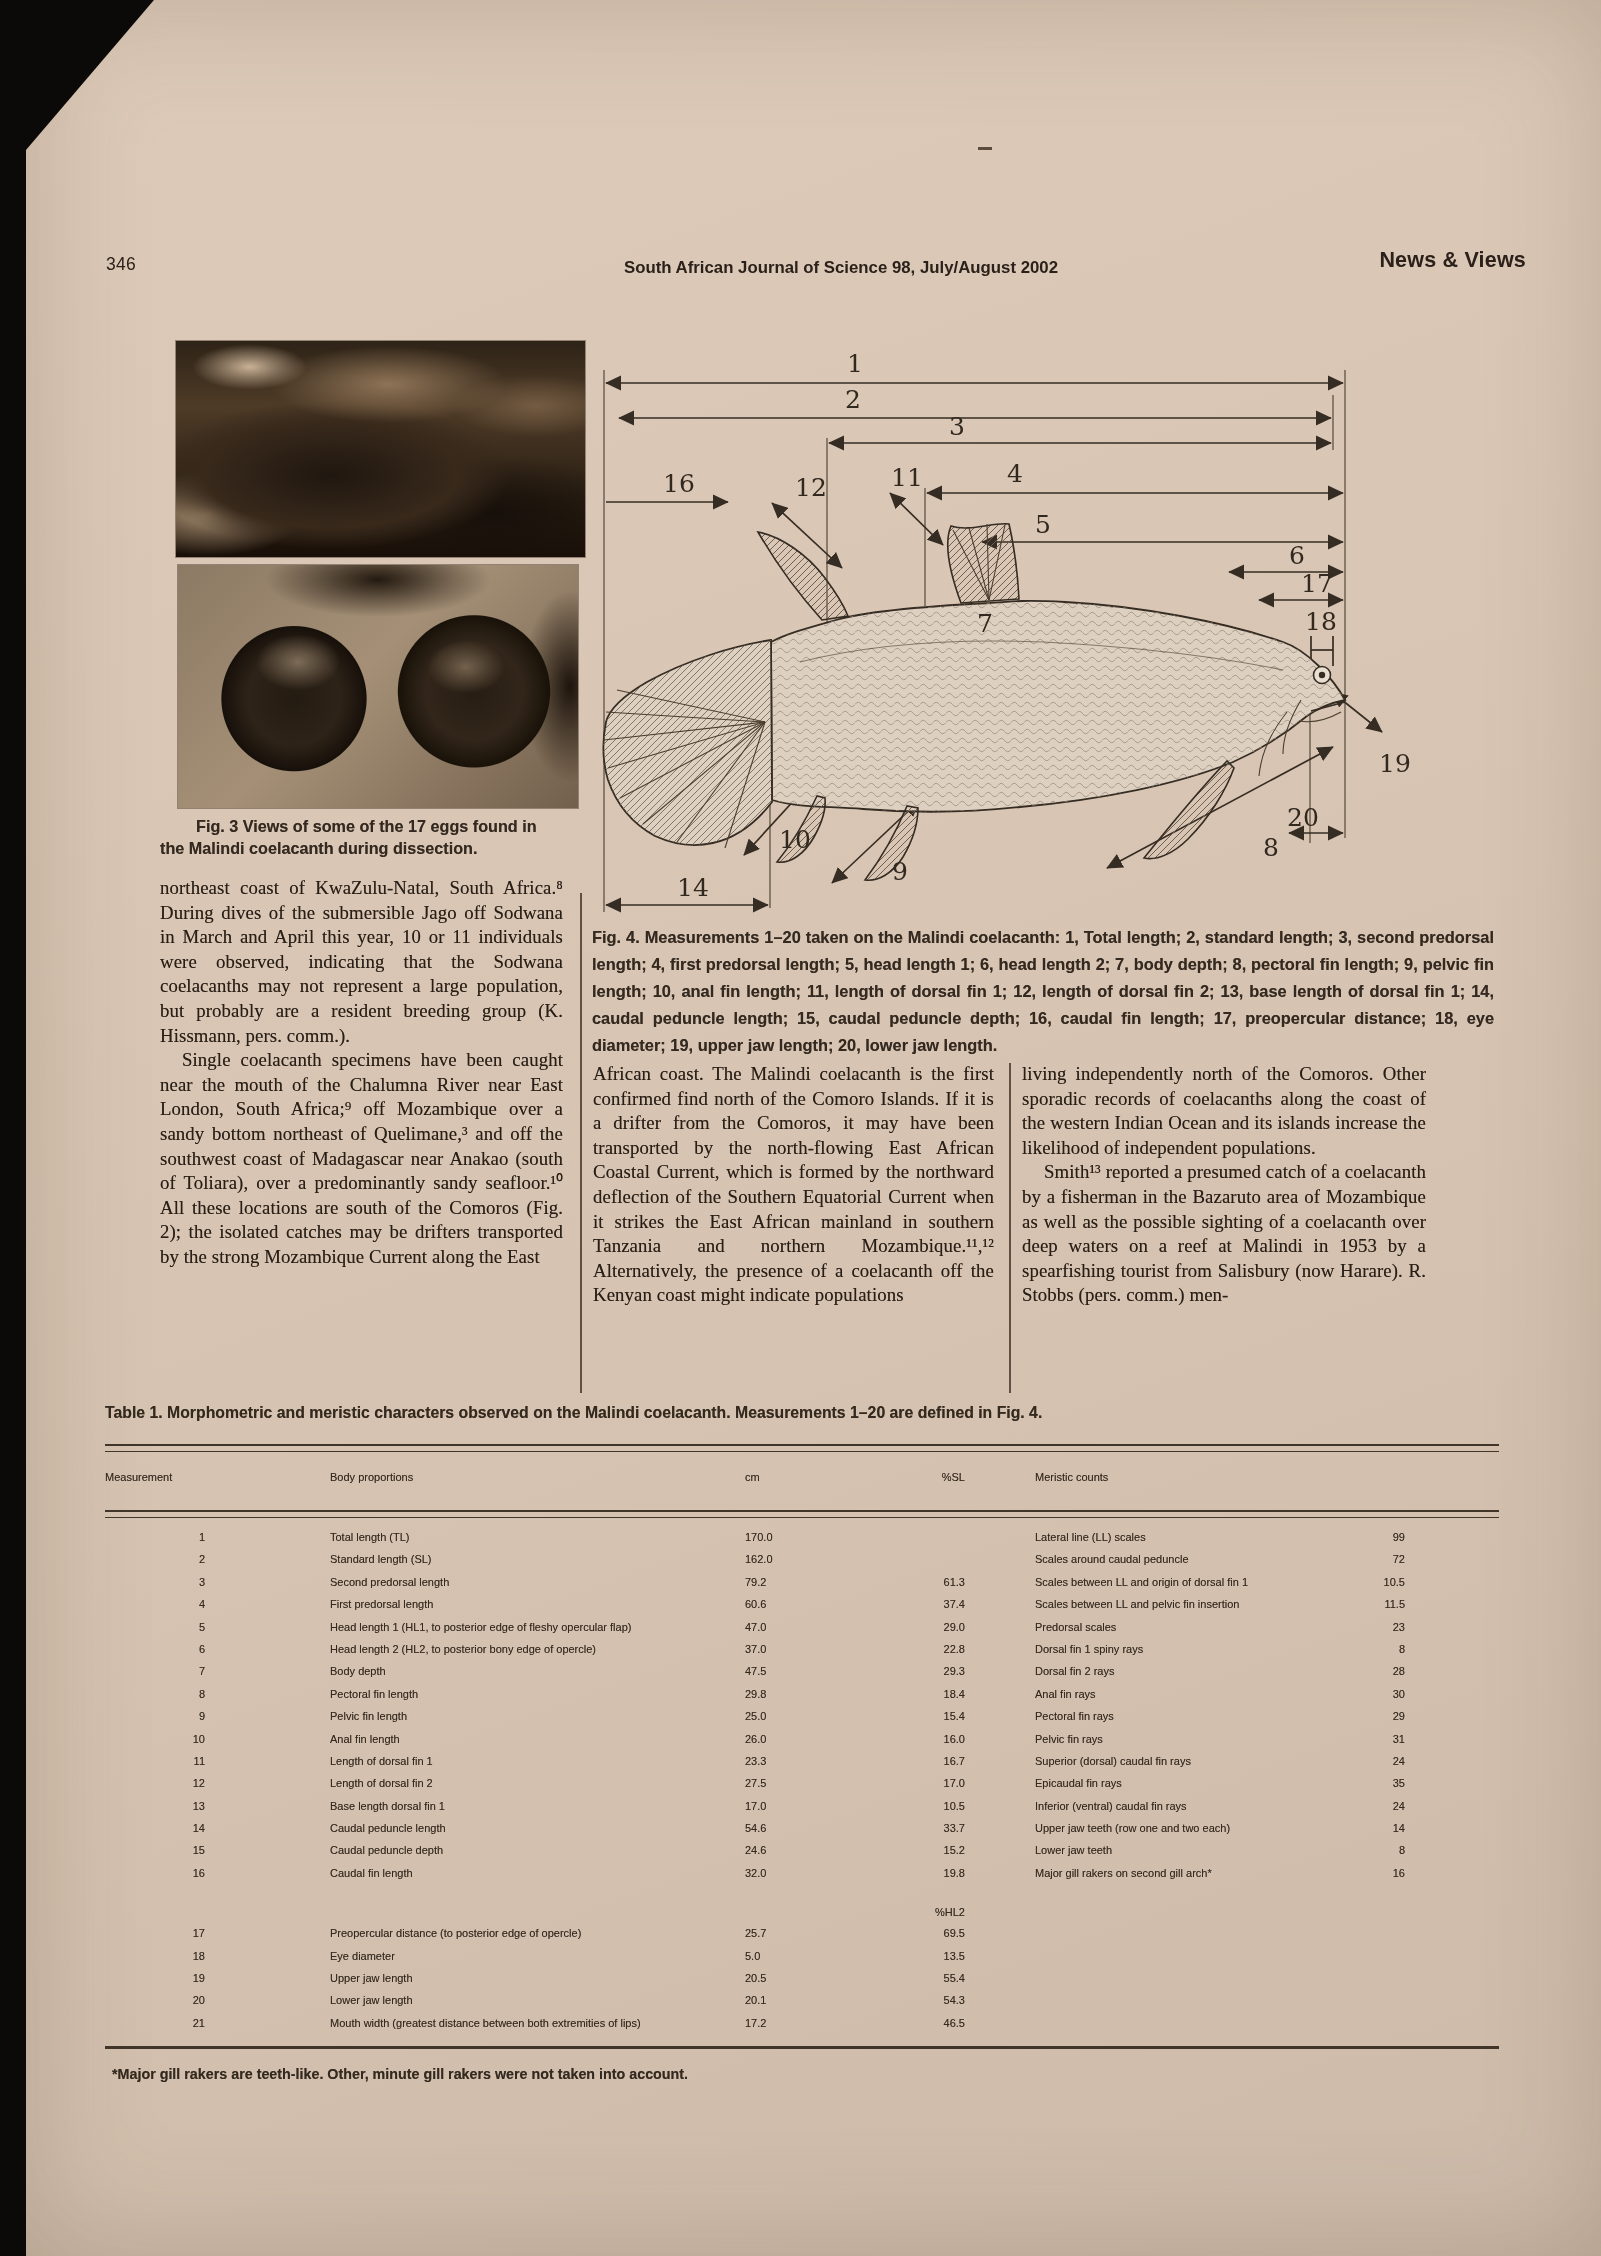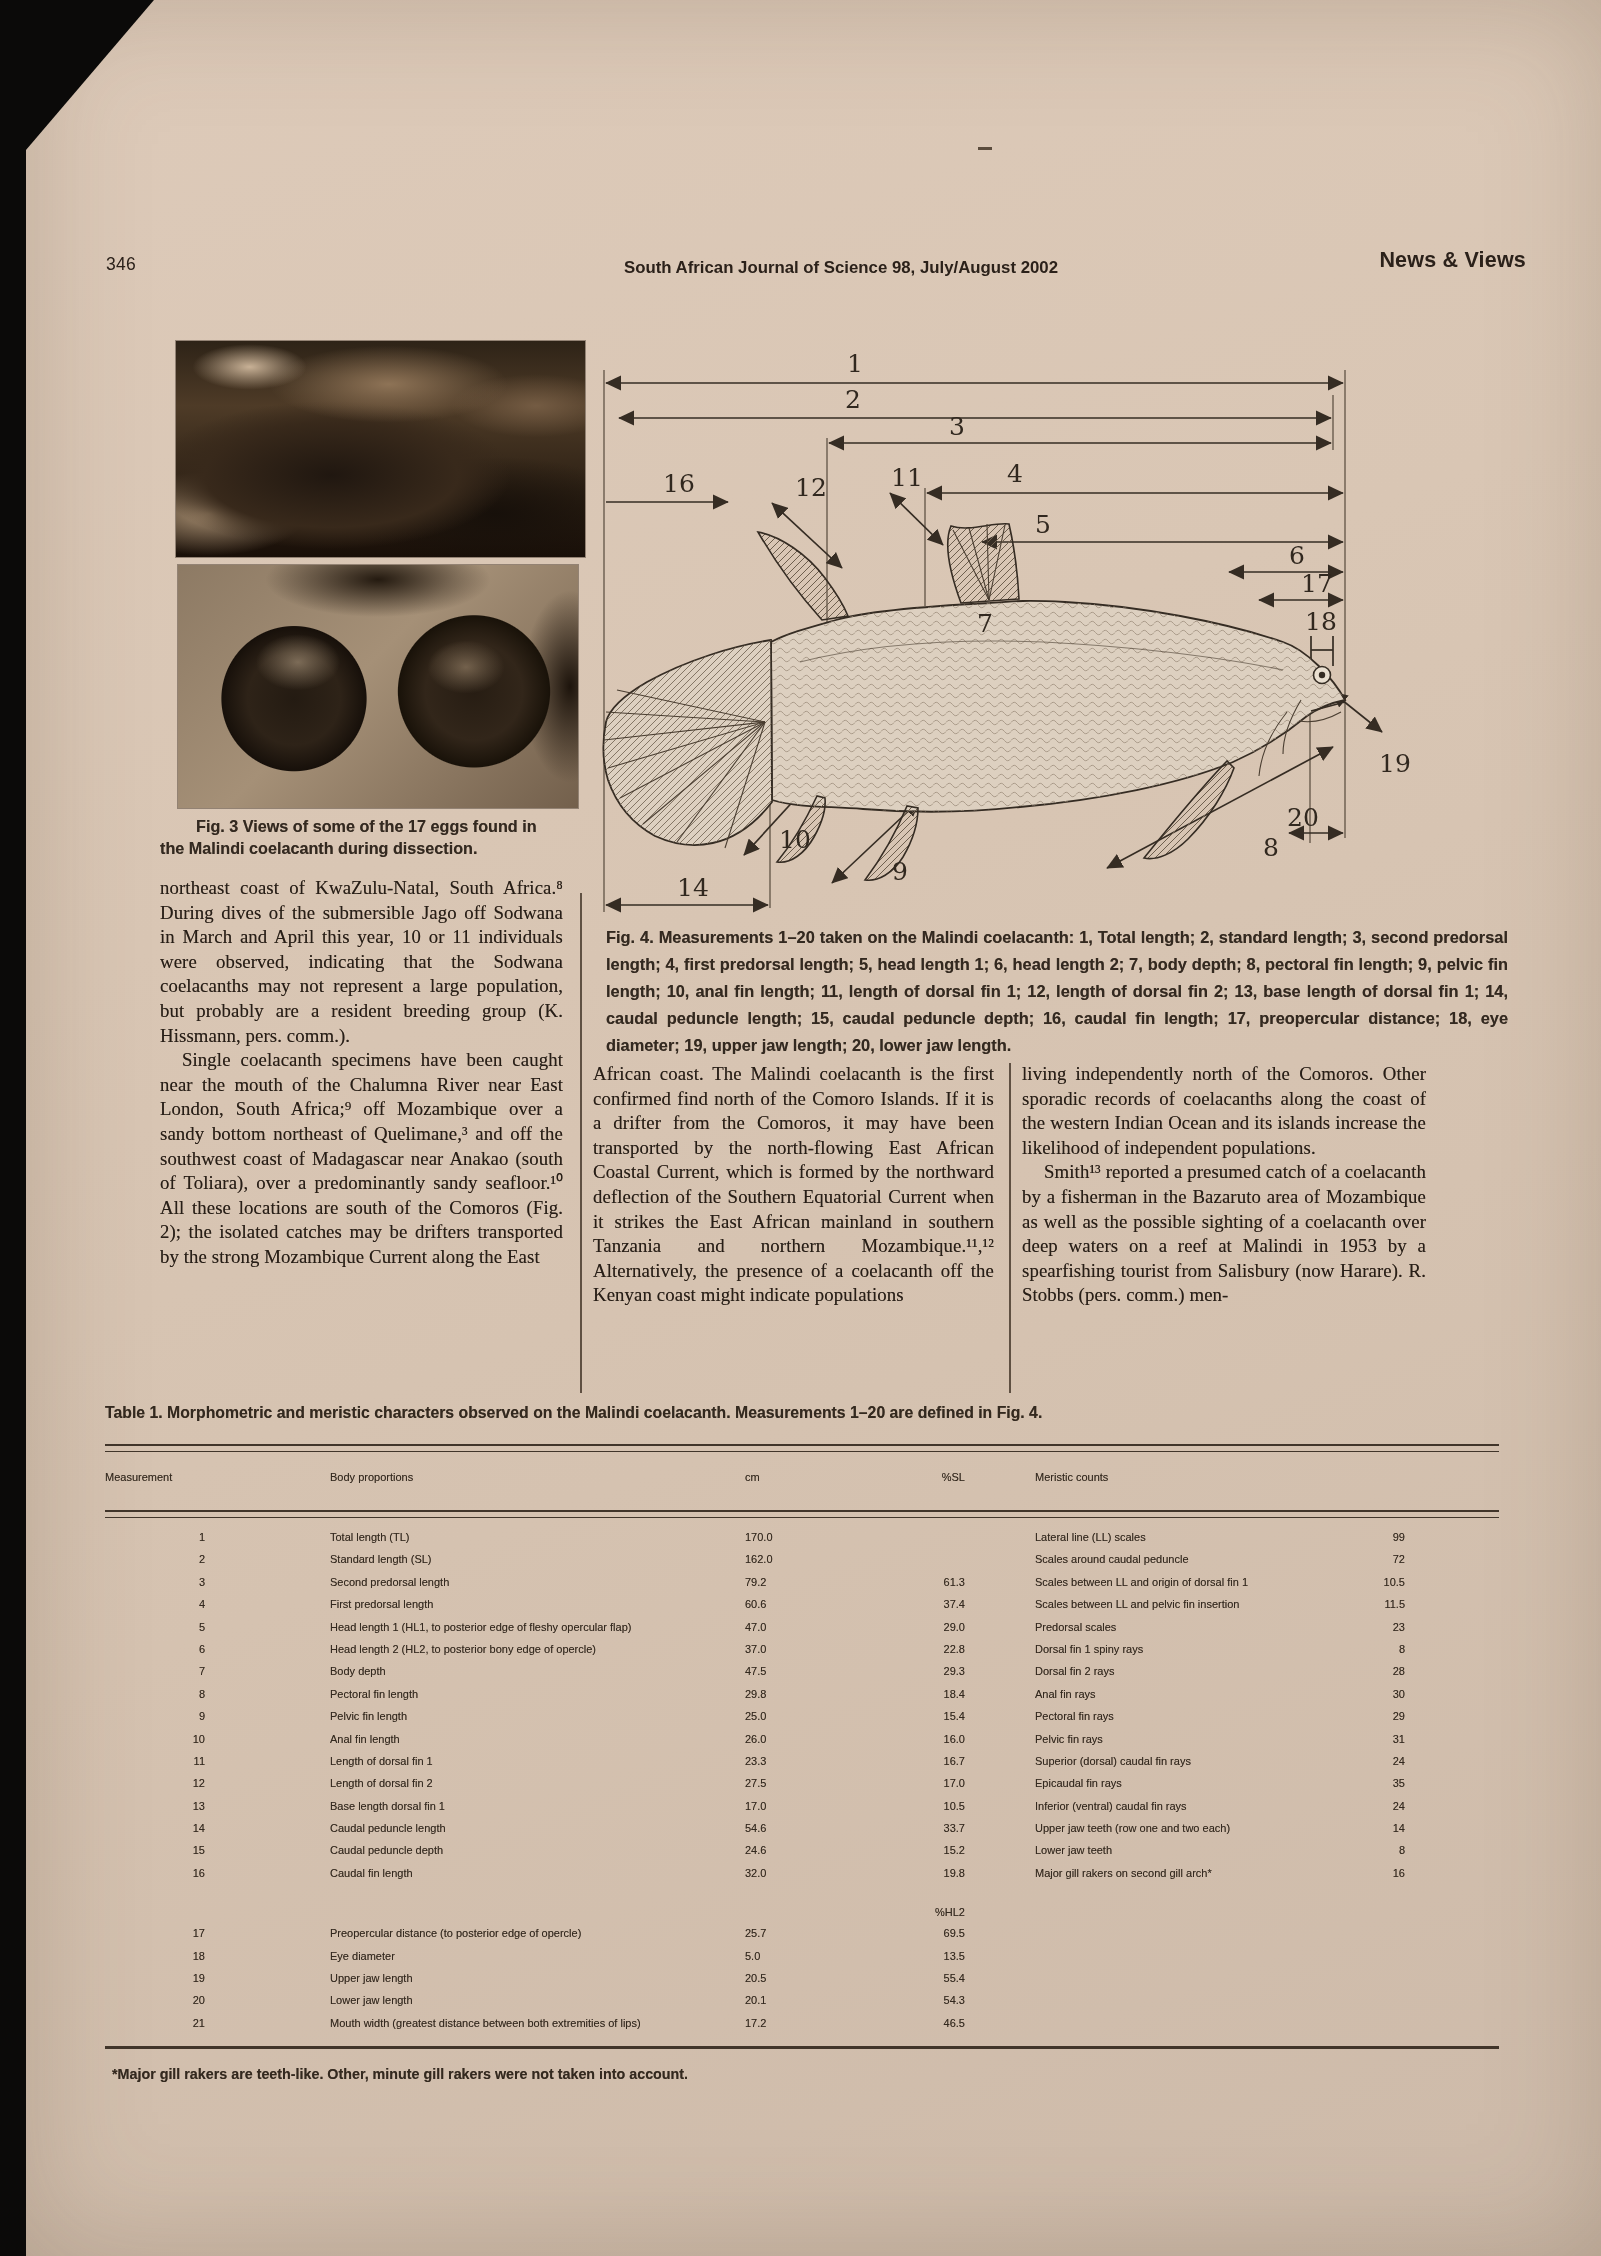--- a/index.html
+++ b/index.html
@@ -5,21 +5,21 @@
   html,body{margin:0;padding:0;}
   body{width:1601px;height:2256px;background:#0b0a09;position:relative;overflow:hidden;
        font-family:"Liberation Sans",sans-serif;}
   .abs{position:absolute;}
   #page{left:26px;top:0;width:1575px;height:2256px;
         background:linear-gradient(160deg,#ddcab9 0%,#d9c6b4 35%,#d5c2b0 60%,#cdbaa9 100%);
         clip-path:polygon(128px 0,100% 0,100% 100%,0 100%,0 150px);
         box-shadow:inset 0 0 120px rgba(90,70,50,.25);padding-left:9px;}
   .sans{font-family:"Liberation Sans",sans-serif;}
   .ink{color:#2b211a;}
-  .just{text-align:justify;text-justify:inter-word;margin-left:14px;}
+  .just{text-align:justify;text-justify:inter-word;}
   .bodycol{font-family:"Liberation Serif",serif;font-size:18.8px;line-height:24.6px;
            color:#271e17;text-align:justify;letter-spacing:.1px;
            text-shadow:0 0 .5px rgba(50,35,22,.55);}
   .bodycol p{margin:0;}
   .bodycol p.indent{text-indent:22px;}
   .caption{font-size:16.2px;line-height:22px;color:#332920;font-weight:600;
            text-shadow:0 0 .4px rgba(50,35,22,.5);}
   .figcap{font-size:16.4px;line-height:27px;color:#332920;font-weight:600;
           text-shadow:0 0 .4px rgba(50,35,22,.5);}
   .vrule{width:2px;background:rgba(55,42,30,.75);}

